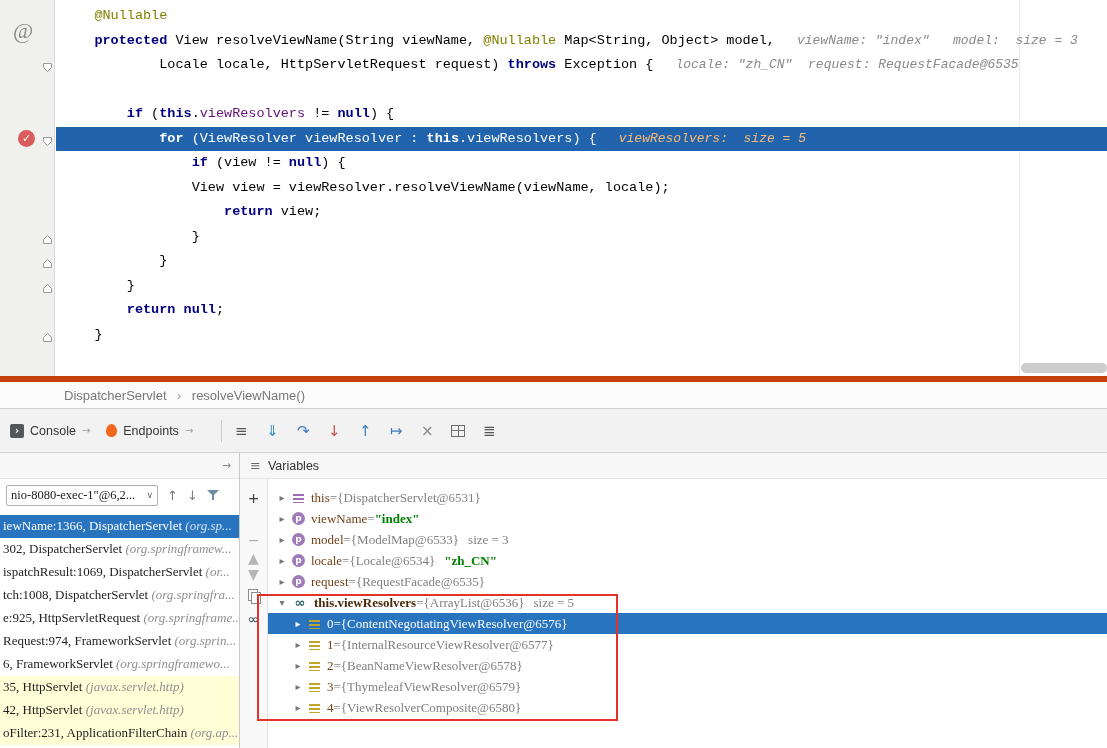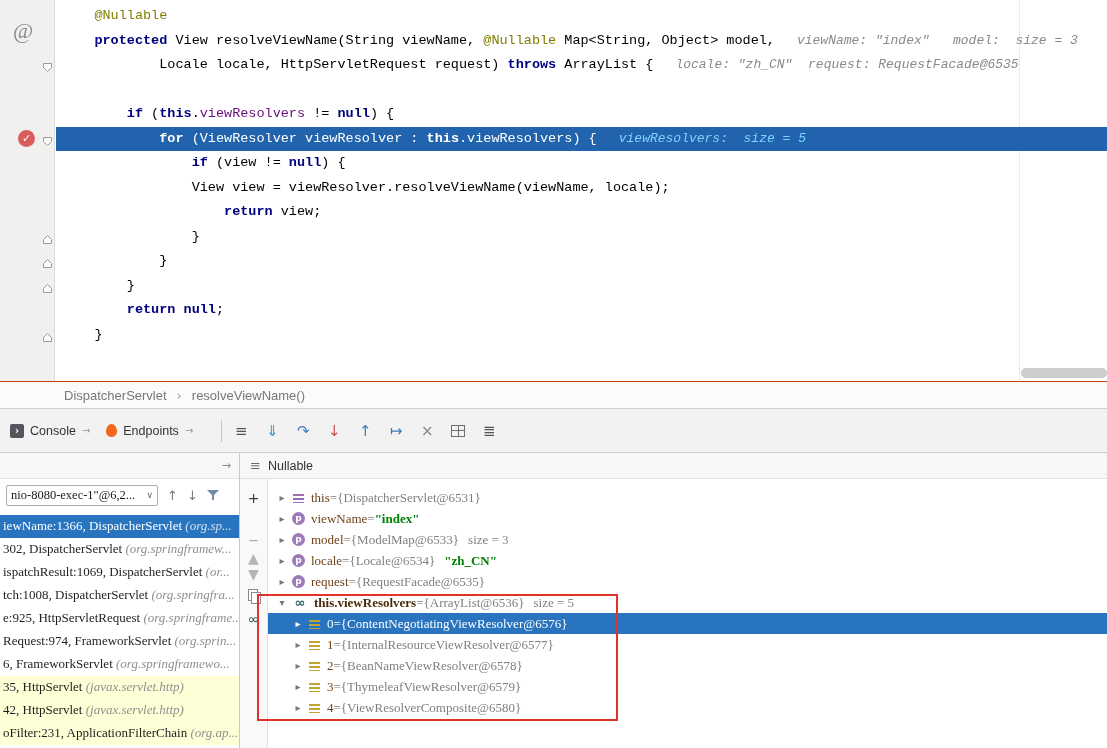--- a/index.html
+++ b/index.html
@@ -1,31 +1,31 @@
 <!DOCTYPE html>
 <html><head>
 <meta charset="utf-8">
 <style>
   *{margin:0;padding:0;box-sizing:border-box}
   body{background:#e9e9e9;font-family:"Liberation Sans",sans-serif}
   .screen{position:relative;width:1107px;height:748px;background:#fff;overflow:hidden}
 
   
-  .editor{position:absolute;left:0;top:0;width:1107px;height:382px;background:#fff;border-bottom:1px solid #c2410c}
+  .editor{position:absolute;left:0;top:0;width:1107px;height:382px;background:#fff;border-bottom:6px solid #c2410c}
   .guide{position:absolute;left:1019px;top:0;height:100%;width:1px;background:#ECECEC}
   .code{position:absolute;left:56px;top:4px;right:0}
   .code-line{height:24.5px;line-height:24.5px;white-space:pre;font-family:"Liberation Mono",monospace;font-size:13.5px;color:#000;padding-left:6px;position:relative;z-index:1}
   .code-line.exec{background:#2164AD}
   .code-line.exec span{color:#fff}
   .tk-k{color:#000080;font-weight:bold}
   .tk-a{color:#808000}
   .tk-f{color:#660E7A}
   .tk-p{color:#000}
   .hint{font-style:italic;color:#8A8A8A;margin-left:22px;font-size:13px}
-  .code-line.exec .hint{color:#7dd3fc}
+  .code-line.exec .hint{color:#fdba74}
   .gutter{position:absolute;left:0;top:0;width:55px;height:100%;background:#F0F0EF;border-right:1px solid #DADADA}
   .gutter-lines{position:absolute;left:0;top:4px;width:100%}
   .gutter-line{height:24.5px;position:relative}
   .bp{position:absolute;left:18px;top:3px;width:17px;height:17px;border-radius:50%;background:#DB5C5C;color:#fff;font-size:11px;line-height:17px;text-align:center;font-family:"DejaVu Sans",sans-serif}
   .fold{position:absolute;right:1px;top:6px;width:11px;height:11px}
   .at-symbol{position:absolute;left:13px;top:18px;font-size:22px;color:#8A8A8A;font-family:"Liberation Serif",serif}
   .hscroll{position:absolute;right:0;bottom:3px;width:86px;height:10px;background:#CDCDCD;border-radius:5px}
 
   
   .breadcrumb{position:absolute;left:0;top:382px;width:100%;height:26px;background:#FBFBFB;display:flex;align-items:center;padding-left:64px;gap:10px;color:#787878;font-size:13px}
@@ -91,21 +91,21 @@
 </head>
 <body>
 
 <div class="screen">
 
   <div class="editor">
     <div class="guide"></div>
     <div class="code">
         <div class="code-line"><span>    <span class="tk-a">@Nullable</span></span></div>
         <div class="code-line"><span>    <span class="tk-k">protected</span><span class="tk-p"> View resolveViewName(String viewName, </span><span class="tk-a">@Nullable</span><span class="tk-p"> Map&lt;String, Object&gt; model,</span></span><span class="hint">viewName: "index"   model:  size = 3</span></div>
-        <div class="code-line"><span>            <span class="tk-p">Locale locale, HttpServletRequest request) </span><span class="tk-k">throws</span><span class="tk-p"> ArrayList {</span></span><span class="hint">locale: "zh_CN"  request: RequestFacade@6535</span></div>
+        <div class="code-line"><span>            <span class="tk-p">Locale locale, HttpServletRequest request) </span><span class="tk-k">throws</span><span class="tk-p"> Exception {</span></span><span class="hint">locale: "zh_CN"  request: RequestFacade@6535</span></div>
         <div class="code-line"><span></span></div>
         <div class="code-line"><span>        <span class="tk-k">if</span><span class="tk-p"> (</span><span class="tk-k">this</span><span class="tk-p">.</span><span class="tk-f">viewResolvers</span><span class="tk-p"> != </span><span class="tk-k">null</span><span class="tk-p">) {</span></span></div>
         <div class="code-line exec"><span>            <span class="tk-k">for</span><span class="tk-p"> (ViewResolver viewResolver : </span><span class="tk-k">this</span><span class="tk-p">.</span><span class="tk-f">viewResolvers</span><span class="tk-p">) {</span></span><span class="hint">viewResolvers:  size = 5</span></div>
         <div class="code-line"><span>                <span class="tk-k">if</span><span class="tk-p"> (view != </span><span class="tk-k">null</span><span class="tk-p">) {</span></span></div>
         <div class="code-line"><span>                <span class="tk-p">View view = viewResolver.resolveViewName(viewName, locale);</span></span></div>
         <div class="code-line"><span>                    <span class="tk-k">return</span><span class="tk-p"> view;</span></span></div>
         <div class="code-line"><span>                <span class="tk-p">}</span></span></div>
         <div class="code-line"><span>            <span class="tk-p">}</span></span></div>
         <div class="code-line"><span>        <span class="tk-p">}</span></span></div>
         <div class="code-line"><span>        <span class="tk-k">return</span><span class="tk-p"> </span><span class="tk-k">null</span><span class="tk-p">;</span></span></div>
@@ -214,21 +214,21 @@
           <div class="frame-row"><span class="fr-name">Request:974, FrameworkServlet </span><span class="fr-pkg">(org.sprin...</span></div>
           <div class="frame-row"><span class="fr-name">6, FrameworkServlet </span><span class="fr-pkg">(org.springframewo...</span></div>
           <div class="frame-row lib"><span class="fr-name">35, HttpServlet </span><span class="fr-pkg">(javax.servlet.http)</span></div>
           <div class="frame-row lib"><span class="fr-name">42, HttpServlet </span><span class="fr-pkg">(javax.servlet.http)</span></div>
           <div class="frame-row lib"><span class="fr-name">oFilter:231, ApplicationFilterChain </span><span class="fr-pkg">(org.ap...</span></div>
         </div>
     </div>
     <div class="varsbox">
       <div class="vars-header">
         <span class="vh-icon">≡</span>
-        <span>Nullable</span>
+        <span>Variables</span>
       </div>
       <div class="vars-body">
         <div class="strip">
             <span class="strip-icon" style="color: rgb(59, 59, 59); margin-top: 0px;">+</span>
             <span class="strip-icon" style="color: rgb(171, 171, 171); margin-top: 28px;">−</span>
             <span class="strip-icon" style="color: rgb(181, 181, 181); margin-top: 4px;">▲</span>
             <span class="strip-icon" style="color: rgb(181, 181, 181); margin-top: 2px;">▼</span>
             <span class="strip-icon i-copy" style="margin-top: 8px;"></span>
             <span class="strip-icon" style="color: rgb(47, 79, 79); margin-top: 10px;">∞</span>
           </div>

